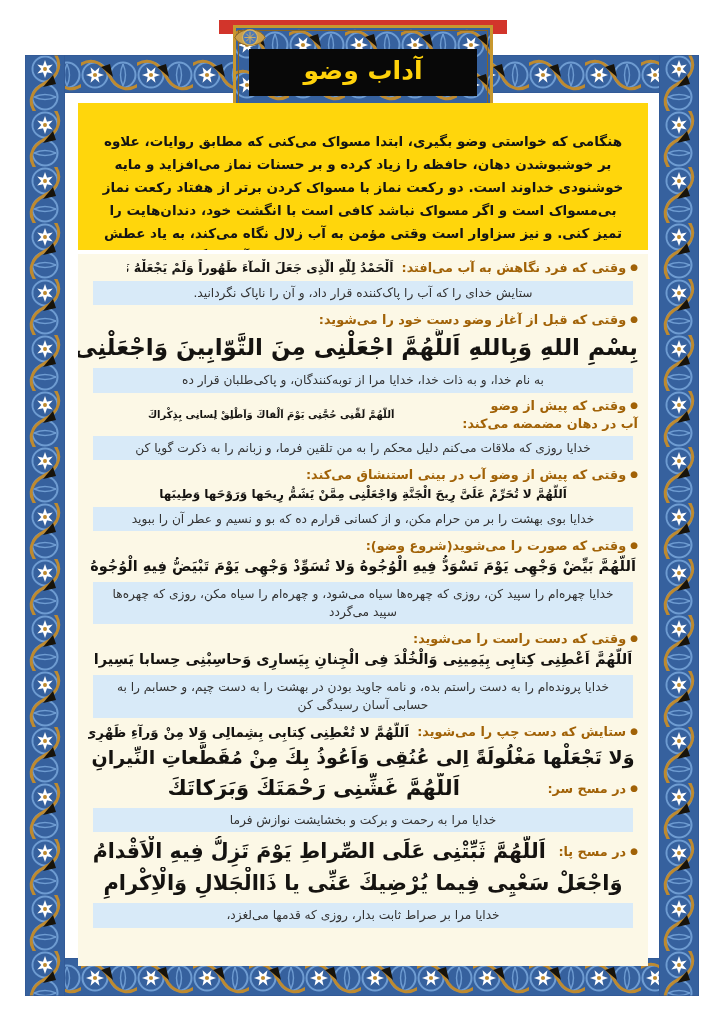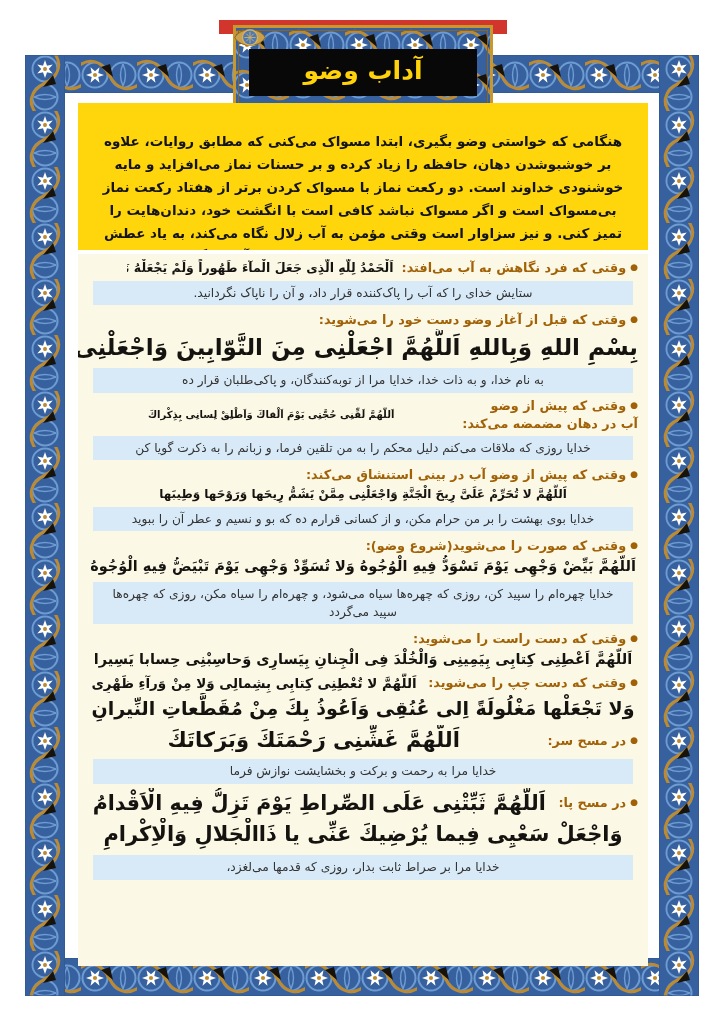--- a/index.html
+++ b/index.html
@@ -131,25 +131,26 @@
 
       <section class="sec">
         <div class="hdr"><span class="bullet">●</span><span>وقتی که صورت را می‌شوید(شروع وضو):</span></div>
         <div class="arabic" style="font-size: 14.5px;">اَللَّهُمَّ بَیِّضْ وَجْهِی یَوْمَ تَسْوَدُّ فِیهِ الْوُجُوهُ وَلا تُسَوِّدْ وَجْهِی یَوْمَ تَبْیَضُّ فِیهِ الْوُجُوهُ</div>
         <div class="trans">خدایا چهره‌ام را سپید کن، روزی که چهره‌ها سیاه می‌شود، و چهره‌ام را سیاه مکن، روزی که چهره‌ها سپید می‌گردد</div>
       </section>
 
       <section class="sec">
         <div class="hdr"><span class="bullet">●</span><span>وقتی که دست راست را می‌شوید:</span></div>
         <div class="arabic" style="font-size: 14.5px;">اَللَّهُمَّ اَعْطِنِی کِتابِی بِیَمِینِی وَالْخُلْدَ فِی الْجِنانِ بِیَسارِی وَحاسِبْنِی حِسابا یَسِیرا</div>
+        <div class="trans">خدایا پرونده‌ام را به دست راستم بده، و نامه جاوید بودن در بهشت را به دست چپم، و حسابم را به حسابی آسان رسیدگی کن</div>
       </section>
 
       <section class="sec">
         <div class="row">
-          <div class="hdr"><span class="bullet">●</span><span>وقتی که دست چپ را می‌شوید:</span></div>
+          <div class="hdr"><span class="bullet">●</span><span>ستایش که دست چپ را می‌شوید:</span></div>
           <div class="arabic" style="font-size: 13.5px;">اَللَّهُمَّ لا تُعْطِنِی کِتابِی بِشِمالِی وَلا مِنْ وَرآءِ ظَهْرِی</div>
         </div>
         <div class="arabic" style="font-size: 19px;">وَلا تَجْعَلْها مَغْلُولَةً اِلی عُنُقِی وَاَعُوذُ بِكَ مِنْ مُقَطَّعاتِ النِّیرانِ</div>
       </section>
 
       <section class="sec">
         <div class="row">
           <div class="hdr"><span class="bullet">●</span><span>در مسح سر:</span></div>
           <div class="arabic">اَللَّهُمَّ غَشِّنِی رَحْمَتَكَ وَبَرَکاتَكَ</div>
         </div>

